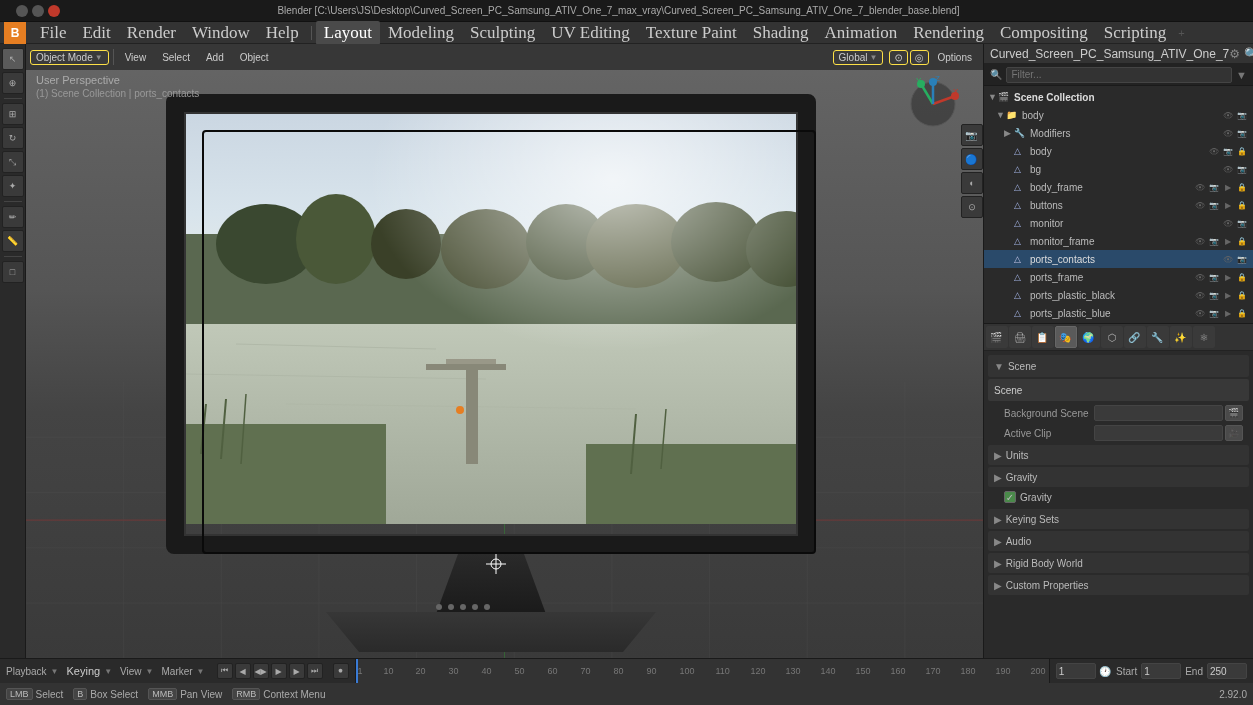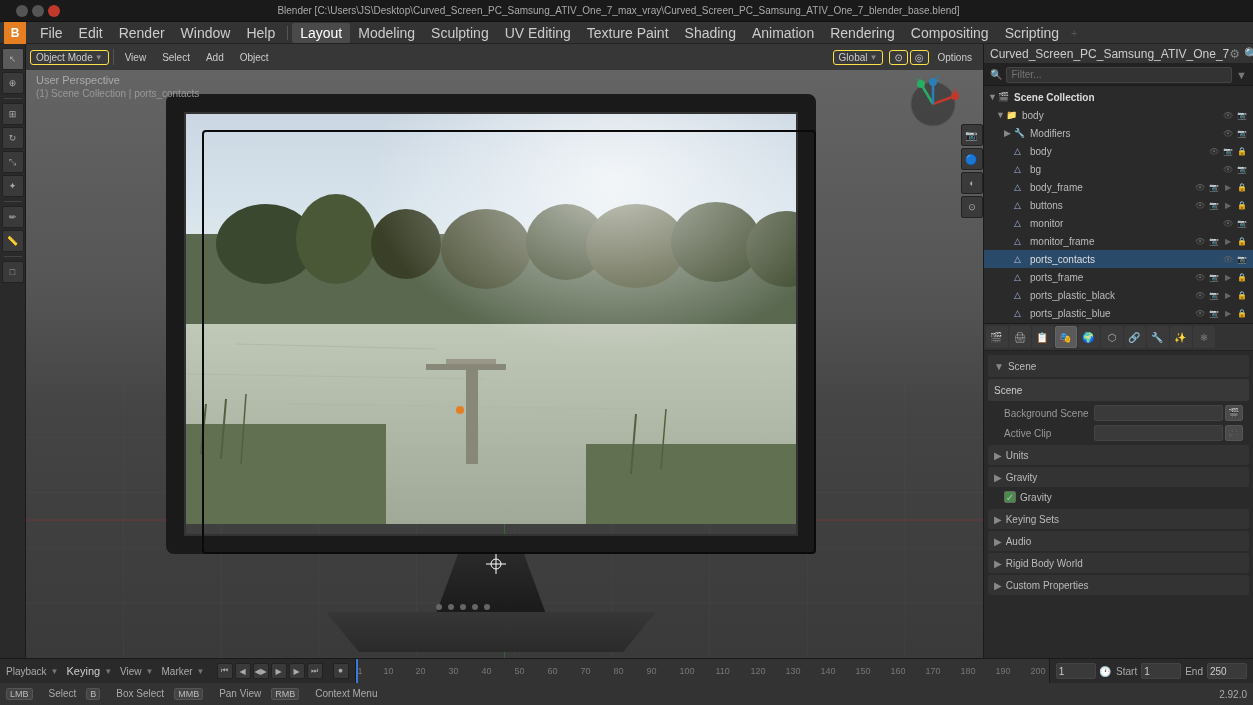--- a/index.html
+++ b/index.html
@@ -52,22 +52,23 @@
       width: 22px; height: 22px;
       background: #e67e22;
       display: flex; align-items: center; justify-content: center;
       margin-right: 6px;
       font-size: 12px; font-weight: bold; color: white;
     }
     .menu-item {
       padding: 2px 8px;
       cursor: pointer;
       color: #ccc;
-      font-size: 14px;
-      border-radius: 2px;
+      font-size: 17px;
+      border-radius: 2px;
+      font-family: Liberation Serif, serif;
     }
 
     
     #main-layout {
       display: flex;
       height: calc(705px - 22px - 22px - 22px - 25px);
     }
 
     
     #left-toolbar {
@@ -428,21 +429,21 @@
     #statusbar {
       height: 22px;
       background: #333;
       display: flex;
       align-items: center;
       padding: 0 6px;
       gap: 10px;
       font-size: 10px;
       color: #aaa;
     }
-    .status-item { display: flex; align-items: flex-start; gap: 16px; }
+    .status-item { display: flex; align-items: flex-end; gap: 3px; }
     .status-key {
       background: #444;
       border: 1px solid #555;
       border-radius: 2px;
       padding: 0 3px;
       font-size: 9px;
       color: #bbb;
     }
     #version { margin-left: auto; }
 

